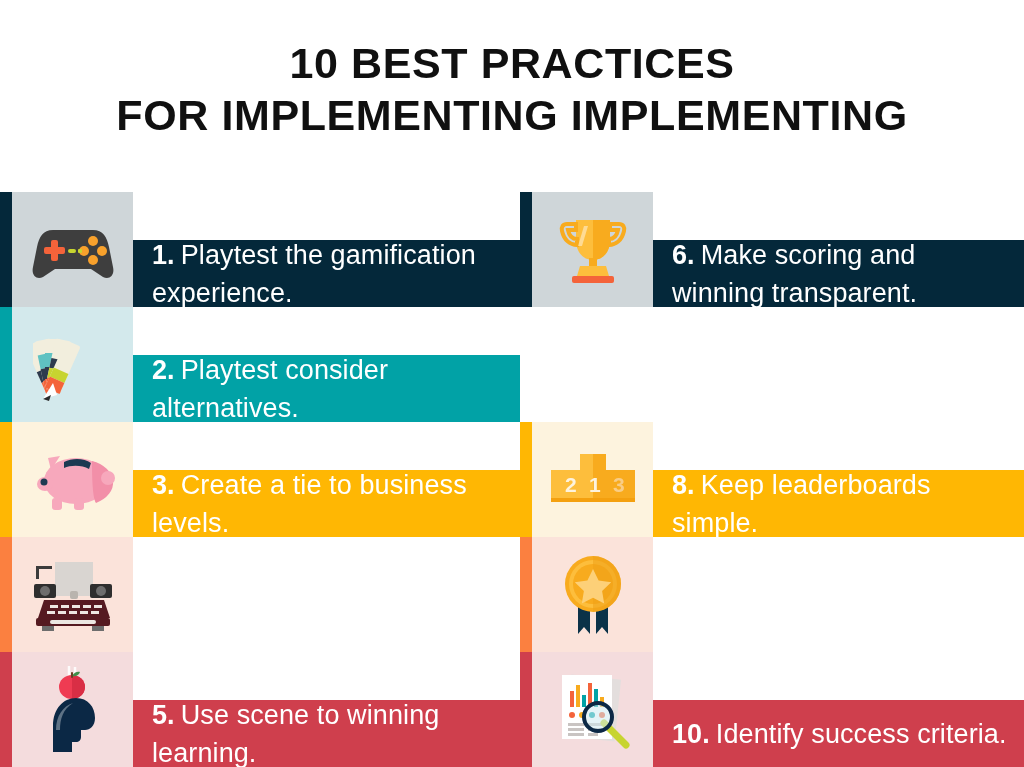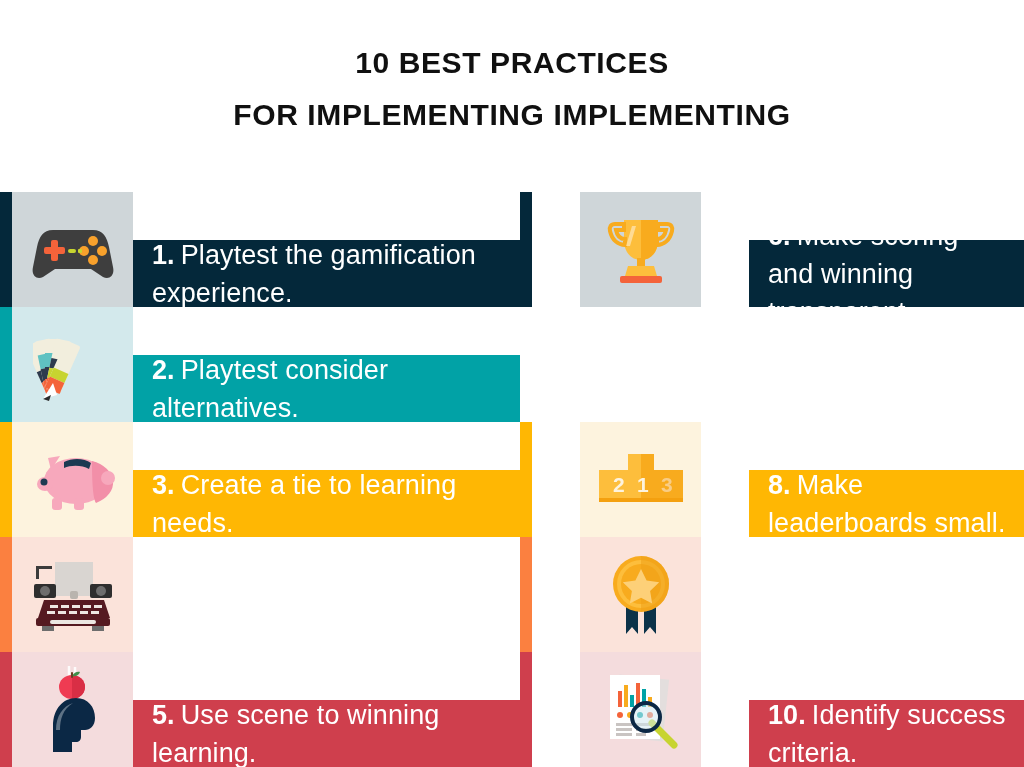--- a/index.html
+++ b/index.html
@@ -28,21 +28,21 @@
     display: flex;
     flex-direction: column;
     align-items: center;
     justify-content: center;
     padding-bottom: 14px;
     background: #ffffff;
   }
   .title-line {
     font-family: "Liberation Sans", sans-serif;
     font-weight: bold;
-    font-size: 30px;
+    font-size: 43px;
     line-height: 52px;
     letter-spacing: 0.6px;
     color: #101010;
     text-align: center;
     white-space: nowrap;
   }
 
   
   #grid {
     position: absolute;
@@ -57,21 +57,21 @@
     flex: 1 1 0;
     width: 100%;
     min-height: 0;
   }
   .cell {
     display: flex;
     align-items: stretch;
     min-width: 0;
   }
   .cell.left  { width: 520px; }
-  .cell.right { width: 504px; gap: 48px; }
+  .cell.right { width: 504px; }
 
   
   .edge-strip { width: 12px; flex: 0 0 12px; }
 
   .icon-cell {
     width: 121px;
     flex: 0 0 121px;
     display: flex;
     align-items: center;
     justify-content: center;
@@ -240,42 +240,42 @@
               <rect x="22" y="50" width="10" height="12" rx="3" fill="#f7a8bc"></rect>
               <rect x="44" y="50" width="10" height="12" rx="3" fill="#f7a8bc"></rect>
               <ellipse cx="15" cy="36" rx="8" ry="7" fill="#f7a8bc"></ellipse>
               <circle cx="14" cy="34" r="3.5" fill="#1d3a52"></circle>
               <path d="M34 14c8-4 20-4 27 1l-2 6c-7-4-18-4-25-1z" fill="#1d3a52"></path>
               <ellipse cx="78" cy="30" rx="7" ry="7" fill="#f7a8bc"></ellipse>
             </svg>
           </span>
         </div>
         <div class="text-cell">
-          <p><span class="num">3.</span><span>Create a tie to learning needs.</span></p>
+          <p><span class="num">3.</span><span>Create a tie to business levels.</span></p>
         </div>
       </div>
 
       <div class="cell right">
         <div class="edge-strip"></div>
         <div class="icon-cell">
           <span>
             <svg width="92" height="56" viewBox="0 0 92 56">
               <rect x="33" y="2" width="26" height="16" fill="#fdbe3c"></rect>
               <rect x="46" y="2" width="13" height="16" fill="#f8ab1e"></rect>
               <rect x="4" y="18" width="84" height="28" fill="#fdbe3c"></rect>
               <rect x="46" y="18" width="42" height="28" fill="#f8ab1e"></rect>
               <rect x="4" y="46" width="84" height="4" fill="#f4a00f"></rect>
               <text x="18" y="40" font-family="'Liberation Sans',sans-serif" font-size="21" font-weight="bold" fill="#fdf3de">2</text>
               <text x="42" y="40" font-family="'Liberation Sans',sans-serif" font-size="21" font-weight="bold" fill="#fdf3de">1</text>
               <text x="66" y="40" font-family="'Liberation Sans',sans-serif" font-size="21" font-weight="bold" fill="#f9cd86">3</text>
             </svg>
           </span>
         </div>
         <div class="text-cell">
-          <p><span class="num">8.</span><span>Make leaderboards small.</span></p>
+          <p><span class="num">8.</span><span>Keep leaderboards simple.</span></p>
         </div>
       </div>
     </div>
 
     <div class="row r4">
 
       <div class="cell left">
         <div class="edge-strip"></div>
         <div class="icon-cell">
           <span>

